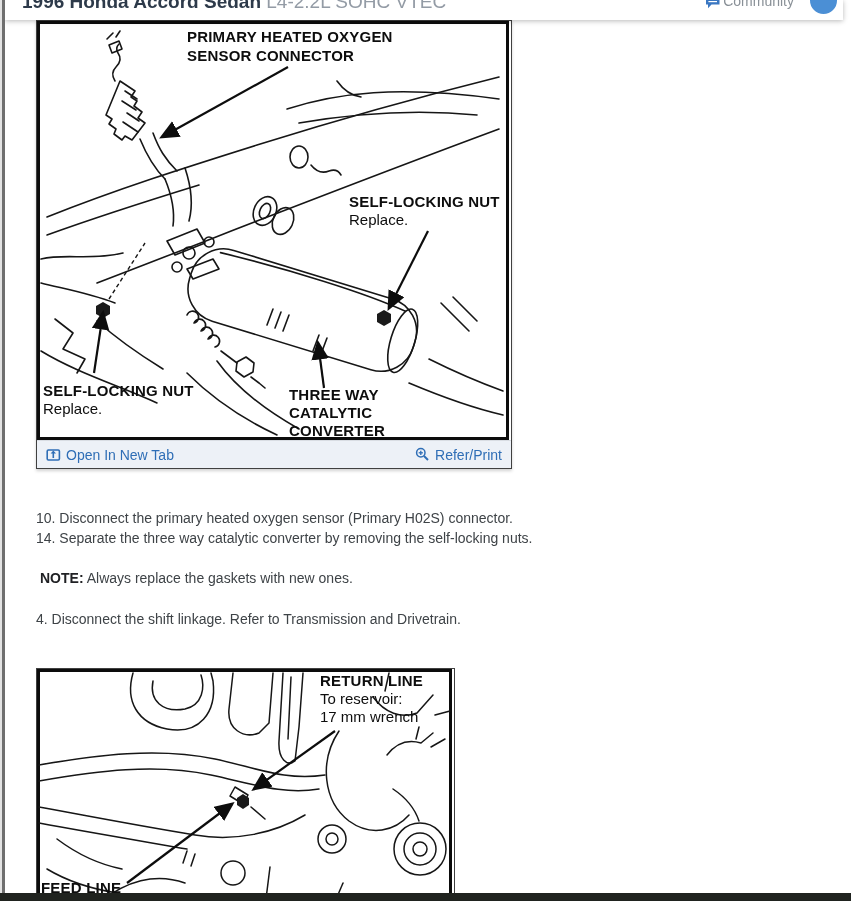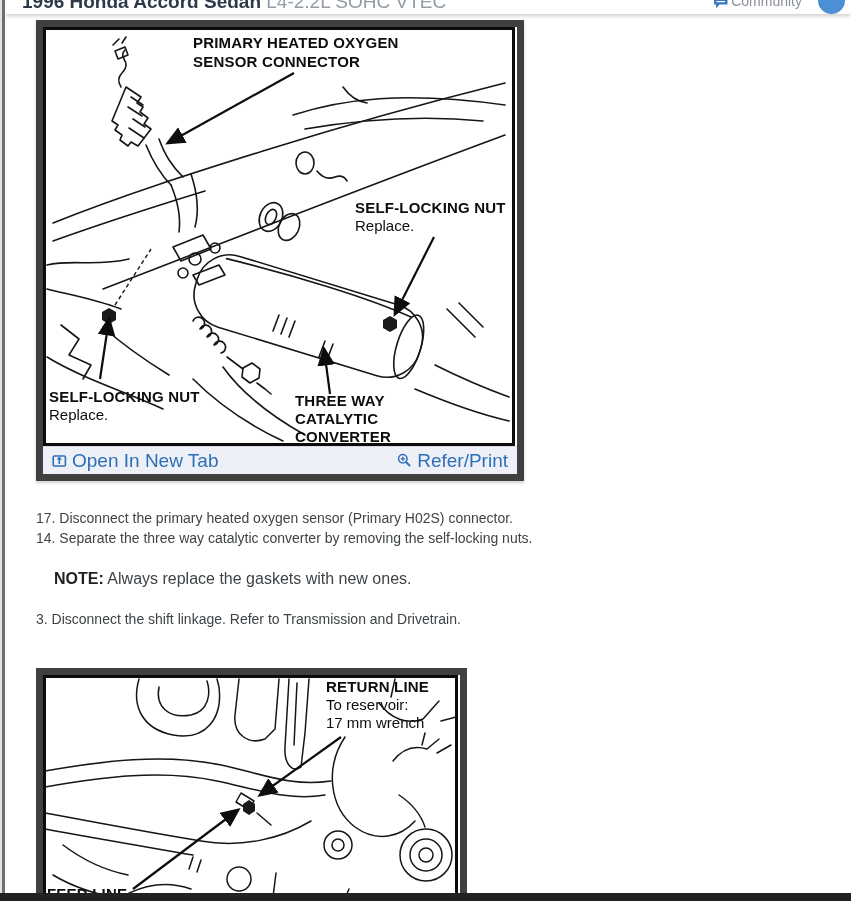--- a/index.html
+++ b/index.html
@@ -3,44 +3,44 @@
 <meta charset="utf-8">
 <style>
   html,body{margin:0;padding:0;}
   body{
     width:851px;height:901px;position:relative;overflow:hidden;
     background:#ffffff;font-family:"Liberation Sans",sans-serif;
   }
   .edge-light{position:absolute;left:0;top:0;width:2px;height:100%;background:#e3e3e3;z-index:30;}
   .edge-dark{position:absolute;left:2px;top:0;width:3px;height:100%;background:#6f6f6f;z-index:30;}
 
-  .header{position:absolute;left:5px;right:0;top:0;height:14px;background:#fff;
+  .header{position:absolute;left:5px;right:8px;top:0;height:20px;background:#fff;
     box-shadow:0 1px 5px rgba(0,0,0,.28);z-index:20;}
   .header-title{position:absolute;left:17px;top:-9px;font-size:19px;font-weight:bold;
     color:#2d3a4a;white-space:nowrap;}
   .header-title .sub{font-weight:normal;color:#939ba5;}
   .community{position:absolute;right:49px;top:-7px;font-size:14px;color:#899097;white-space:nowrap;cursor:pointer;}
   .community-icon{position:absolute;right:121px;top:-5px;}
   .avatar{position:absolute;right:6px;top:-13px;width:27px;height:27px;border-radius:50%;
     background:#4b8fd5;cursor:pointer;z-index:21;}
 
-  .card{position:absolute;background:#fff;border:7px solid #404040;box-shadow:0 2px 3px rgba(0,0,0,.18);}
+  .card{position:absolute;background:#fff;border:1px solid #404040;box-shadow:0 2px 3px rgba(0,0,0,.18);}
   #card1{left:36px;top:20px;width:474px;}
   #card2{left:36px;top:668px;width:417px;height:300px;border-bottom:none;box-shadow:none;}
   .fig-svg{display:block;}
 
   .card-footer{height:27px;background:#edf1f7;border-top:1px solid #d9dde3;
-    display:flex;align-items:center;justify-content:space-between;padding:0 9px;font-size:19px;}
+    display:flex;align-items:center;justify-content:space-between;padding:0 9px;font-size:14px;}
   .link{color:#2f6eb6;display:flex;align-items:center;gap:5px;cursor:pointer;text-decoration:none;}
   .link svg{flex:0 0 auto;}
 
   .step{position:absolute;left:36px;width:640px;font-size:14px;color:#3e4347;white-space:nowrap;}
   #step11{top:510px;}
   #step12{top:530px;}
-  .note{position:absolute;left:54px;top:570px;font-size:16px;color:#3e4347;white-space:nowrap;}
+  .note{position:absolute;left:40px;top:570px;font-size:14px;color:#3e4347;white-space:nowrap;}
   .note-label{font-weight:bold;color:#202124;}
   #step13{top:611px;}
 
   .bottom-bar{position:absolute;left:0;right:0;top:893px;height:8px;background:#20231f;z-index:40;}
 
   .dlabel{font:bold 15px "Liberation Sans",sans-serif;fill:#0d0d0d;letter-spacing:.2px;}
   .dreg{font:15px "Liberation Sans",sans-serif;fill:#0d0d0d;}
 </style>
 </head>
 <body>
@@ -167,27 +167,27 @@
         <circle cx="5.8" cy="5.8" r="4.2" fill="none" stroke="#2f6eb6" stroke-width="1.5"></circle>
         <line x1="3.7" y1="5.8" x2="7.9" y2="5.8" stroke="#2f6eb6" stroke-width="1.3"></line>
         <line x1="5.8" y1="3.7" x2="5.8" y2="7.9" stroke="#2f6eb6" stroke-width="1.3"></line>
         <line x1="9" y1="9" x2="13" y2="13" stroke="#2f6eb6" stroke-width="2"></line>
       </svg>
       <span>Refer/Print</span>
     </a>
   </div>
 </div>
 
-<div class="step" id="step11">17. Disconnect the primary heated oxygen sensor (Primary H02S) connector.</div>
+<div class="step" id="step11">10. Disconnect the primary heated oxygen sensor (Primary H02S) connector.</div>
 <div class="step" id="step12">14. Separate the three way catalytic converter by removing the self-locking nuts.</div>
 <div class="note">
   <span class="note-label">NOTE:</span>
   <span>Always replace the gaskets with new ones.</span>
 </div>
-<div class="step" id="step13">3. Disconnect the shift linkage. Refer to Transmission and Drivetrain.</div>
+<div class="step" id="step13">4. Disconnect the shift linkage. Refer to Transmission and Drivetrain.</div>
 
 <div class="card" id="card2">
   <svg class="fig-svg" width="415" height="240" viewBox="0 0 415 240">
     <defs>
       <marker id="ah2" markerWidth="9" markerHeight="9" refX="7.5" refY="4" orient="auto">
         <path d="M0,0 L9,4 L0,8 Z" fill="#0d0d0d"></path>
       </marker>
     </defs>
     <path d="M1.5,240 L1.5,1.5 L413.5,1.5 L413.5,240" fill="#ffffff" stroke="#0c0c0c" stroke-width="3"></path>
 

